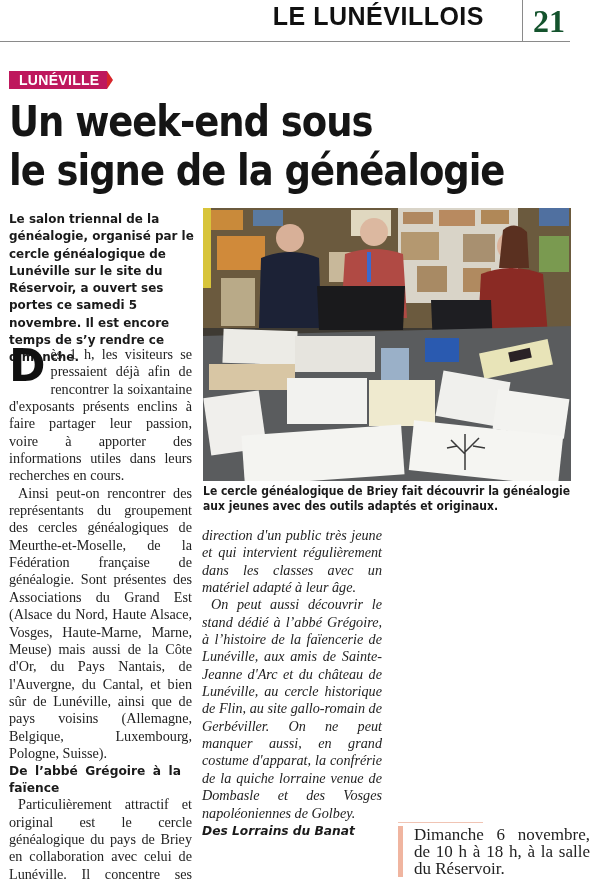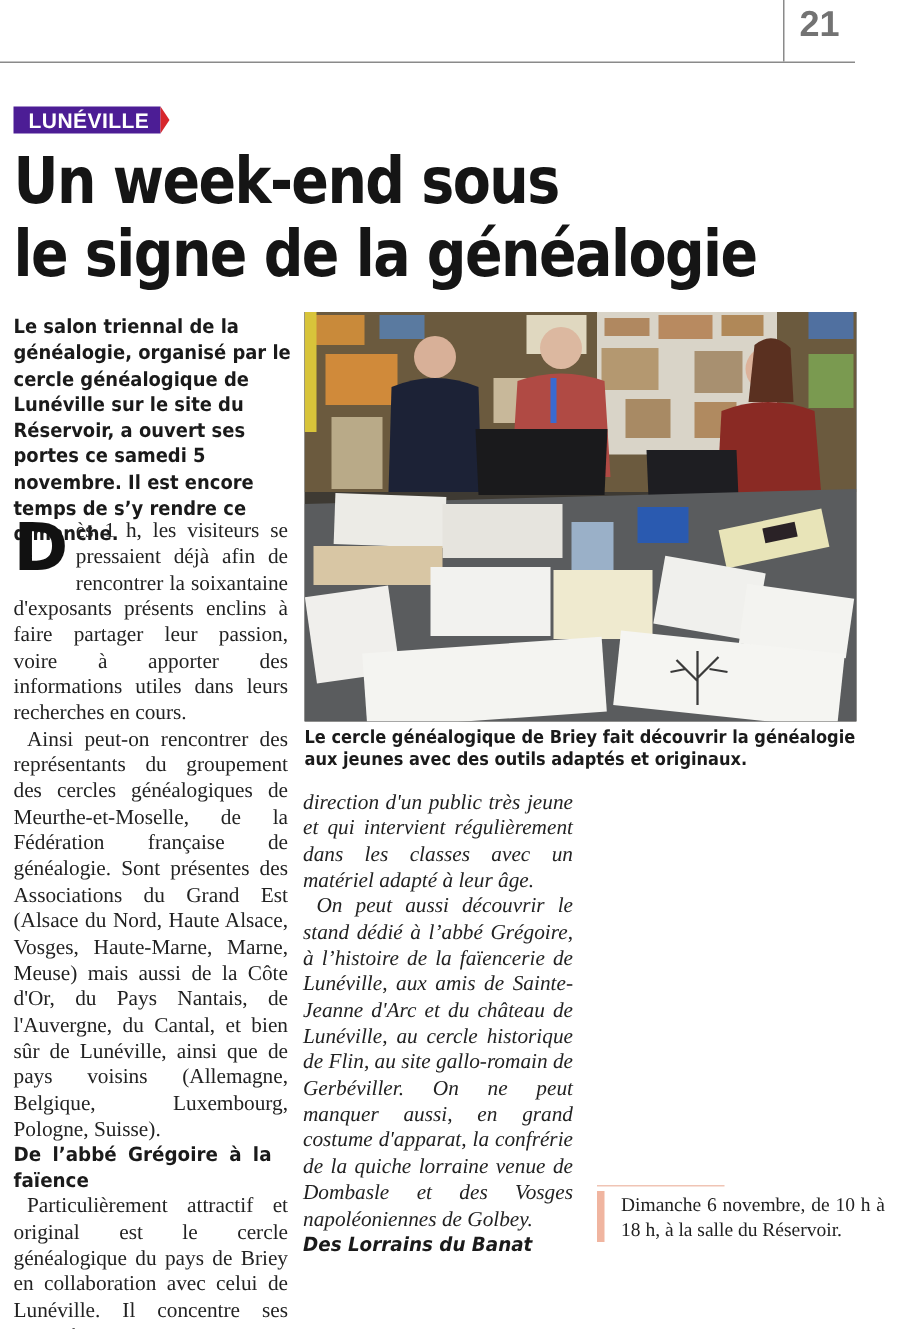--- a/index.html
+++ b/index.html
@@ -1,41 +1,42 @@
 <!DOCTYPE html>
 <html><head>
 <meta charset="utf-8">
 <style>
   html, body { margin:0; padding:0; background:#fff; }
   body { width:600px; height:886px; position:relative; overflow:hidden; font-family:"Liberation Serif", serif; color:#1a1a1a; }
   .header { position:absolute; left:0; top:0; width:570px; height:41px; border-bottom:1px solid #8a8a8a; }
   .header-title { position:absolute; right:86px; top:2px; font-family:"Liberation Sans", sans-serif; font-weight:bold; font-size:25px; letter-spacing:0.5px; color:#111; }
   .header-sep { position:absolute; left:522px; top:0; width:1px; height:41px; background:#8a8a8a; }
-  .header-page { position:absolute; left:533px; top:3px; font-family:Liberation Sans, sans-serif; font-weight:bold; font-size:24px; color:#737373; }
-  .rubric { position:absolute; left:9px; top:71px; height:18px; background:#4c1d95; color:#fff; font-family:"Liberation Sans", sans-serif; font-weight:bold; font-size:14px; line-height:18px; padding:0 8px 0 10px; letter-spacing:0.3px; }
+  .header-page { position:absolute; left:533px; top:3px; font-family:Liberation Serif, serif; font-weight:bold; font-size:32px; color:#14532d; }
+  .rubric { position:absolute; left:9px; top:71px; height:18px; background:#be185d; color:#fff; font-family:"Liberation Sans", sans-serif; font-weight:bold; font-size:14px; line-height:18px; padding:0 8px 0 10px; letter-spacing:0.3px; }
   .rubric:after { content:""; position:absolute; right:-6px; top:0; border-left:6px solid #d7262c; border-top:9px solid transparent; border-bottom:9px solid transparent; }
   .headline { position:absolute; left:9px; top:97px; width:590px; font-family:"DejaVu Sans", sans-serif; font-weight:bold; font-size:43px; line-height:49px; letter-spacing:-1.2px; color:#151515; transform:scaleX(0.86); transform-origin:left top; }
   .lead { position:absolute; left:9px; top:210px; width:188px; font-family:"DejaVu Sans", sans-serif; font-weight:bold; font-size:13px; line-height:17.3px; color:#1a1a1a; transform:scaleX(0.92); transform-origin:left top; width:204px; }
   .photo { position:absolute; left:203px; top:208px; width:368px; height:273px; background:#4a4a48; overflow:hidden; }
   .caption { position:absolute; left:203px; top:484px; width:380px; font-family:"DejaVu Sans", sans-serif; font-weight:bold; font-size:12px; line-height:15px; color:#1a1a1a; transform:scaleX(0.9); transform-origin:left top; width:420px; }
   .col { position:absolute; font-size:14.2px; line-height:17.35px; text-align:justify; color:#222; }
   .col p { margin:0; text-indent:9px; }
   .col p.noindent { text-indent:0; }
   .col1 { left:9px; top:346px; width:183px; }
   .col2 { left:202px; top:527px; width:180px;font-style:italic; }
   .col3 { left:396px; top:527px; width:179px; }
   .dropcap { float:left; font-family:"DejaVu Sans", sans-serif; font-weight:bold; font-size:44px; line-height:36px; margin:2px 5px 0 0; color:#111; }
   .subhead { font-family:"DejaVu Sans", sans-serif; font-weight:bold; font-size:13px; line-height:17px; color:#1a1a1a; margin-top:12px; text-indent:0 !important; transform:scaleX(0.94); transform-origin:left top; }
-  .infobox { position:absolute; left:398px; top:794px; width:176px; border-left:5px solid #f0b5a0; padding-left:11px; font-size:13px; line-height:17px; text-align:justify; color:#222; }
+  .infobox { position:absolute; left:398px; top:826px; width:176px; border-left:5px solid #f0b5a0; padding-left:11px; font-size:17px; line-height:17px; text-align:justify; color:#222; }
   .infobox:before { content:""; position:absolute; left:-5px; top:-4px; width:85px; height:1px; background:#f0c4b4; }
 </style>
 </head>
 <body>
 
 <div class="header">
+  <div class="header-title">LE LUNÉVILLOIS</div>
   <div class="header-sep"></div>
   <div class="header-page">21</div>
 </div>
 
 <div class="rubric">LUNÉVILLE</div>
 
 <div class="headline">
   <div>Un week-end sous</div>
   <div>le signe de la généalogie</div>
 </div>

